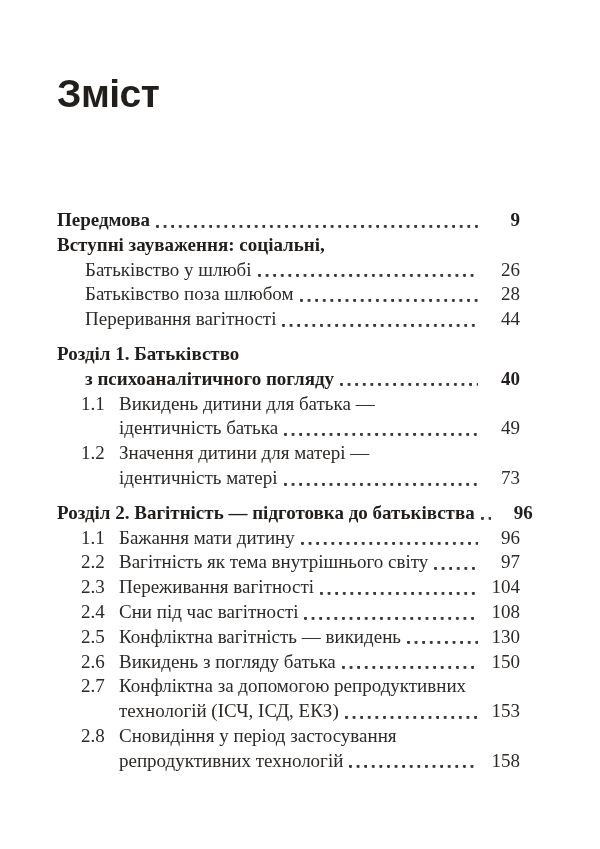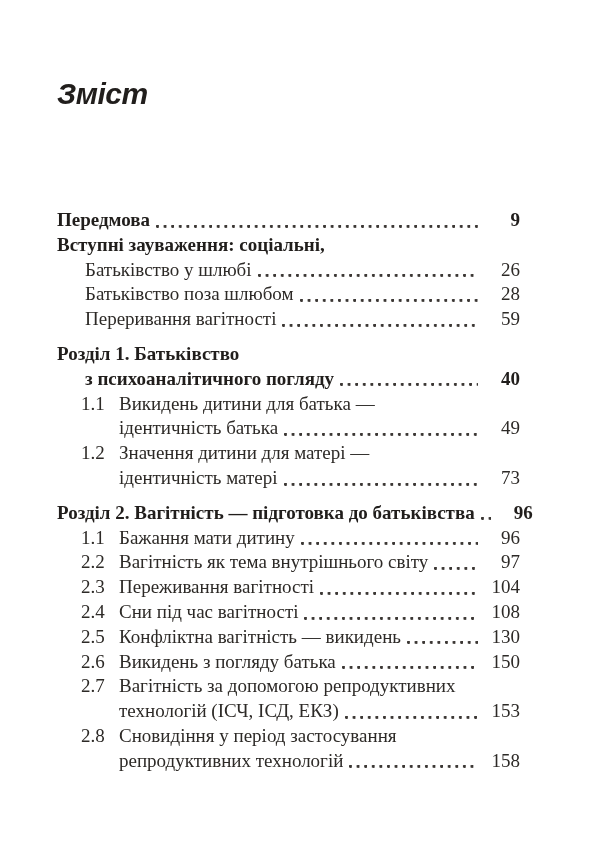--- a/index.html
+++ b/index.html
@@ -11,25 +11,24 @@
     padding: 76px 80px 0 57px;
     background: var(--bg, #ffffff);
     color: var(--text, #2d2a27);
     font-family: "Liberation Serif", "DejaVu Serif", serif;
     overflow: hidden;
   }
   .title {
     margin: 0;
     font-family: "Liberation Sans", "DejaVu Sans", sans-serif;
     font-weight: 700;
-    font-size: 30px;
+    font-size: 39px;
     line-height: 35px;
     letter-spacing: -0.5px;
     color: var(--heading, #211e1c);
-    font-style: italic;
   }
   .list { margin-top: 97px; }
   .row {
     display: flex;
     align-items: baseline;
     font-size: 19px;
     line-height: 24.8px;
   }
   .row .text { flex: 0 0 auto; white-space: nowrap; }
   .chapter { font-weight: 700; color: var(--heading, #211e1c); align-items: flex-end; }
@@ -74,21 +73,21 @@
         <span class="page-num">26</span>
       </div>
       <div class="row indent1">
         <span class="text">Батьківство поза шлюбом</span>
         <div class="dots"></div>
         <span class="page-num">28</span>
       </div>
       <div class="row indent1">
         <span class="text">Переривання вагітності</span>
         <div class="dots"></div>
-        <span class="page-num">59</span>
+        <span class="page-num">44</span>
       </div>
       <div class="gap"></div>
       <div class="row chapter">
         <span class="text">Розділ 1. Батьківство</span>
       </div>
       <div class="row chapter indent1">
         <span class="text">з психоаналітичного погляду</span>
         <div class="dots"></div>
         <span class="page-num">40</span>
       </div>
@@ -147,21 +146,21 @@
         <span class="page-num">130</span>
       </div>
       <div class="row numbered">
         <span class="num">2.6</span>
         <span class="text">Викидень з погляду батька</span>
         <div class="dots"></div>
         <span class="page-num">150</span>
       </div>
       <div class="row numbered">
         <span class="num">2.7</span>
-        <span class="text">Вагітність за допомогою репродуктивних</span>
+        <span class="text">Конфліктна за допомогою репродуктивних</span>
       </div>
       <div class="row numbered-cont">
         <span class="text">технологій (ІСЧ, ІСД, ЕКЗ)</span>
         <div class="dots"></div>
         <span class="page-num">153</span>
       </div>
       <div class="row numbered">
         <span class="num">2.8</span>
         <span class="text">Сновидіння у період застосування</span>
       </div>

